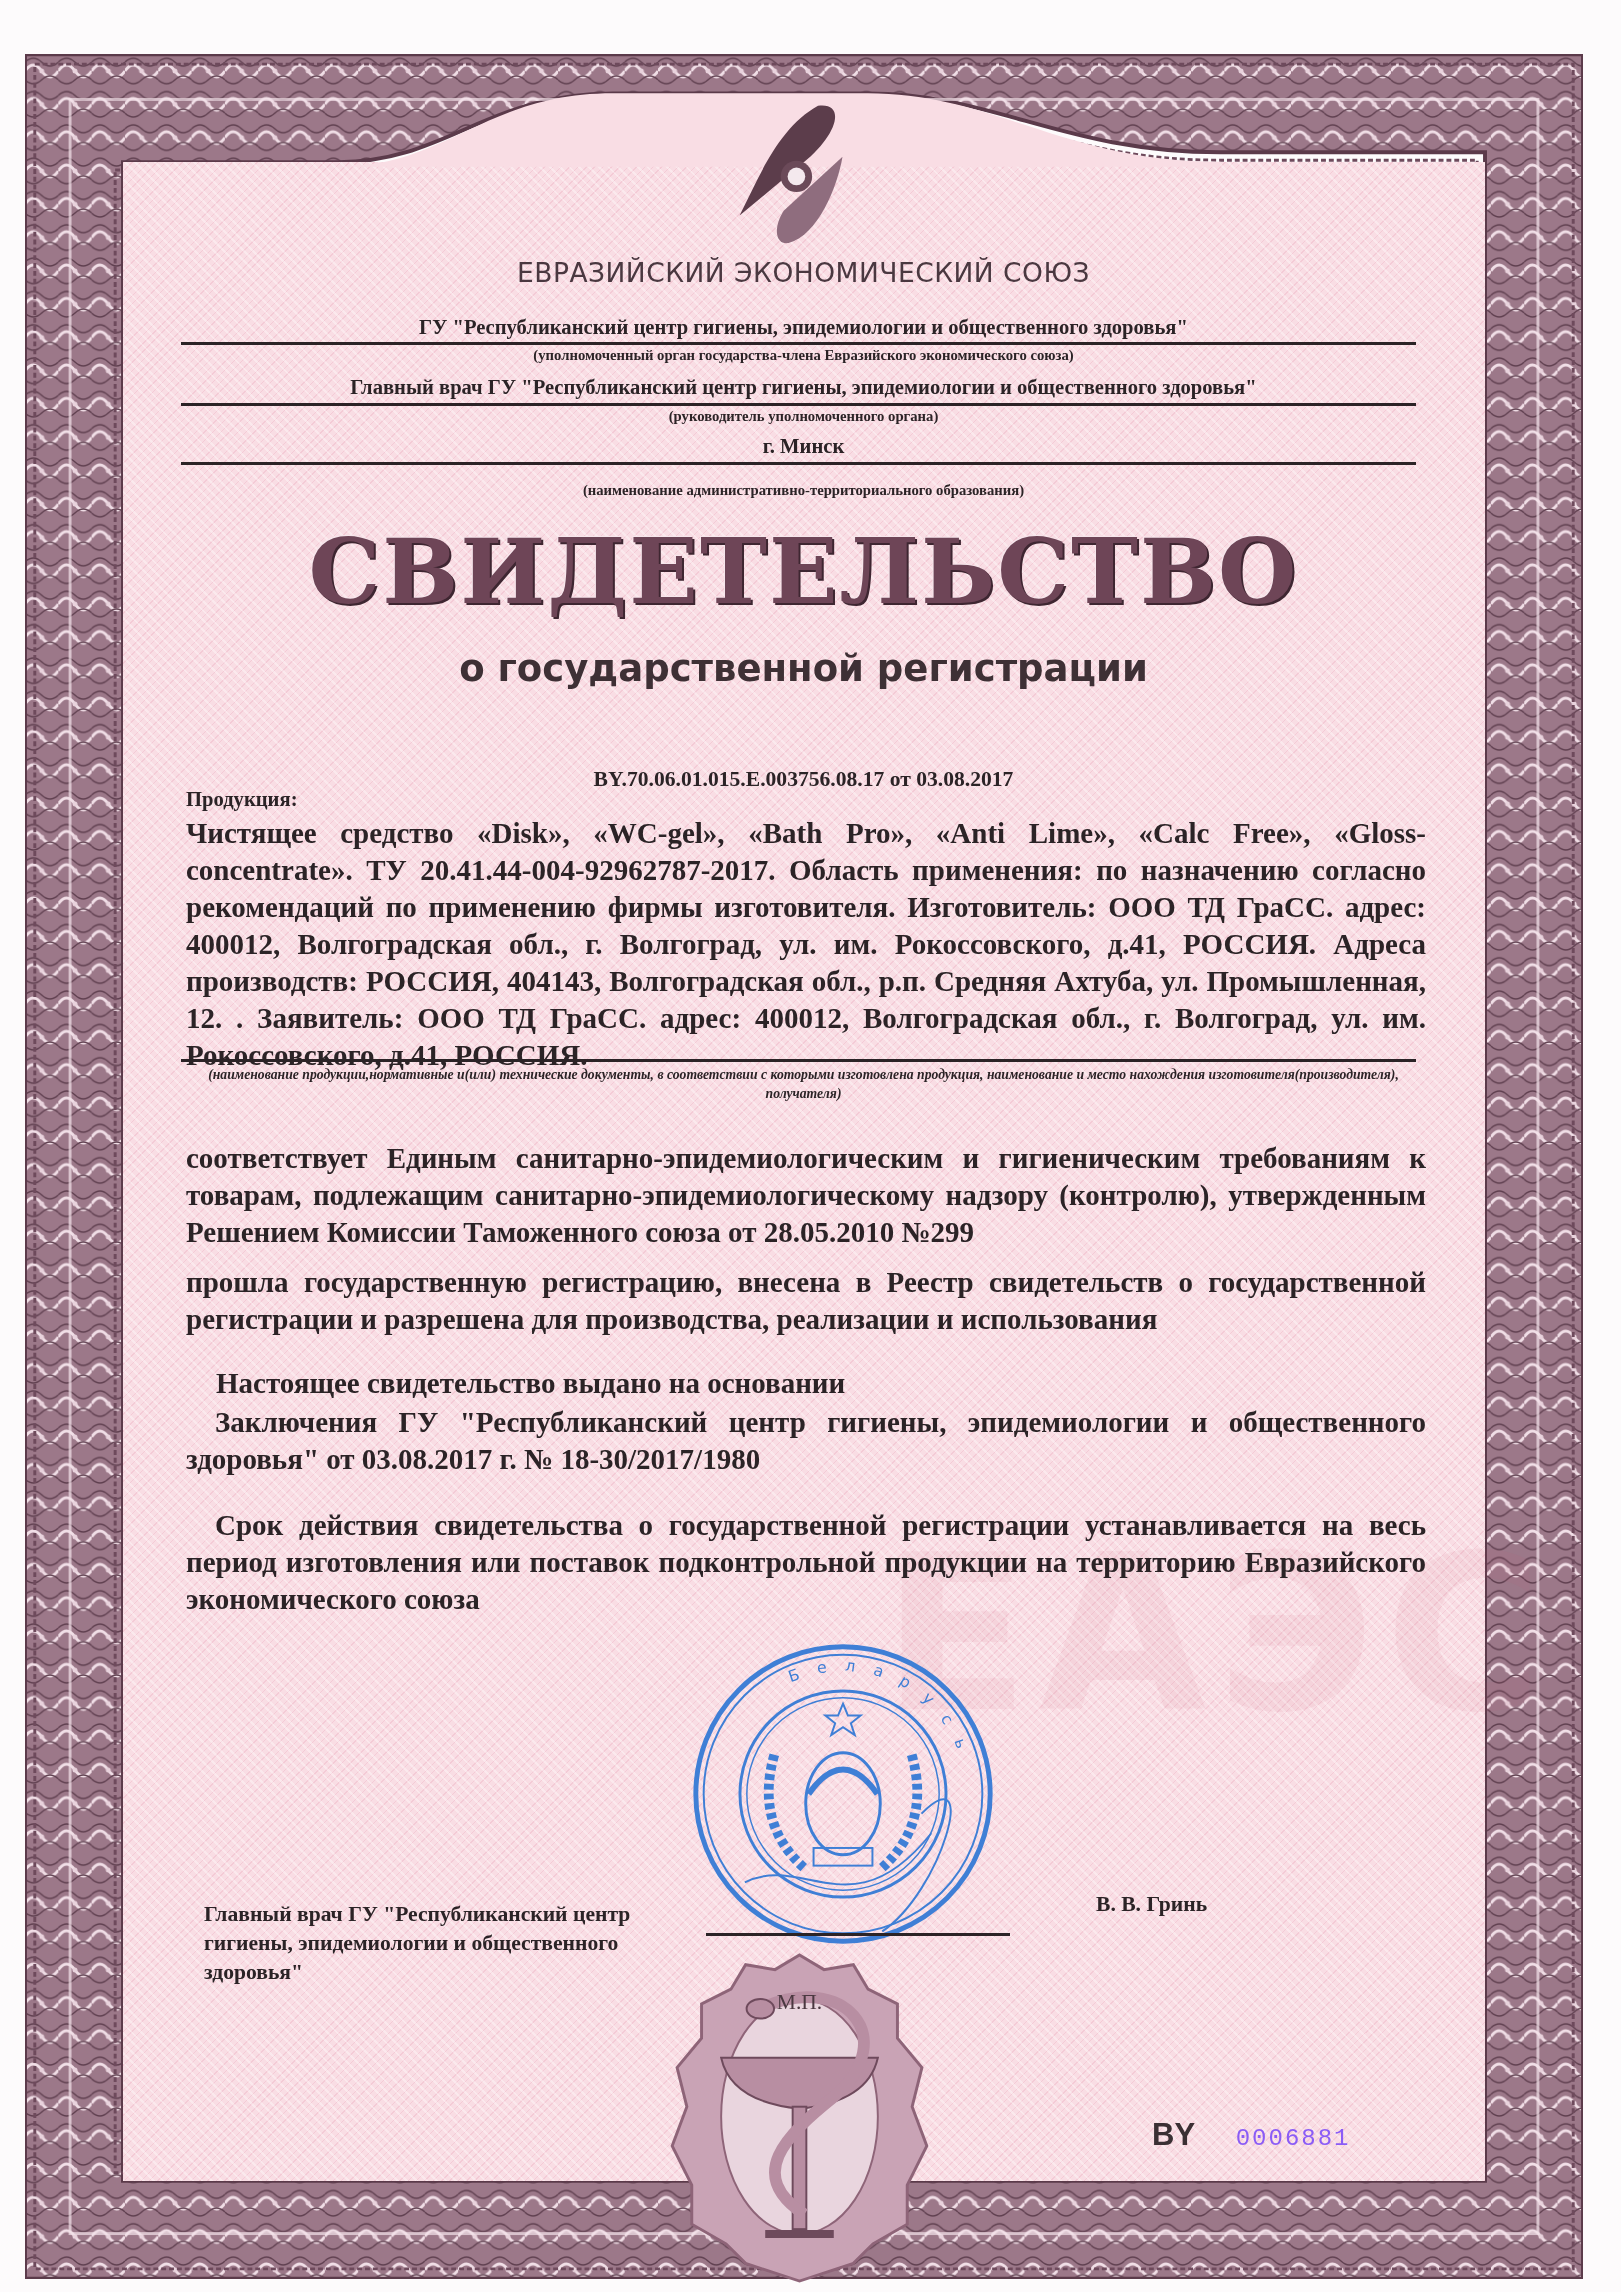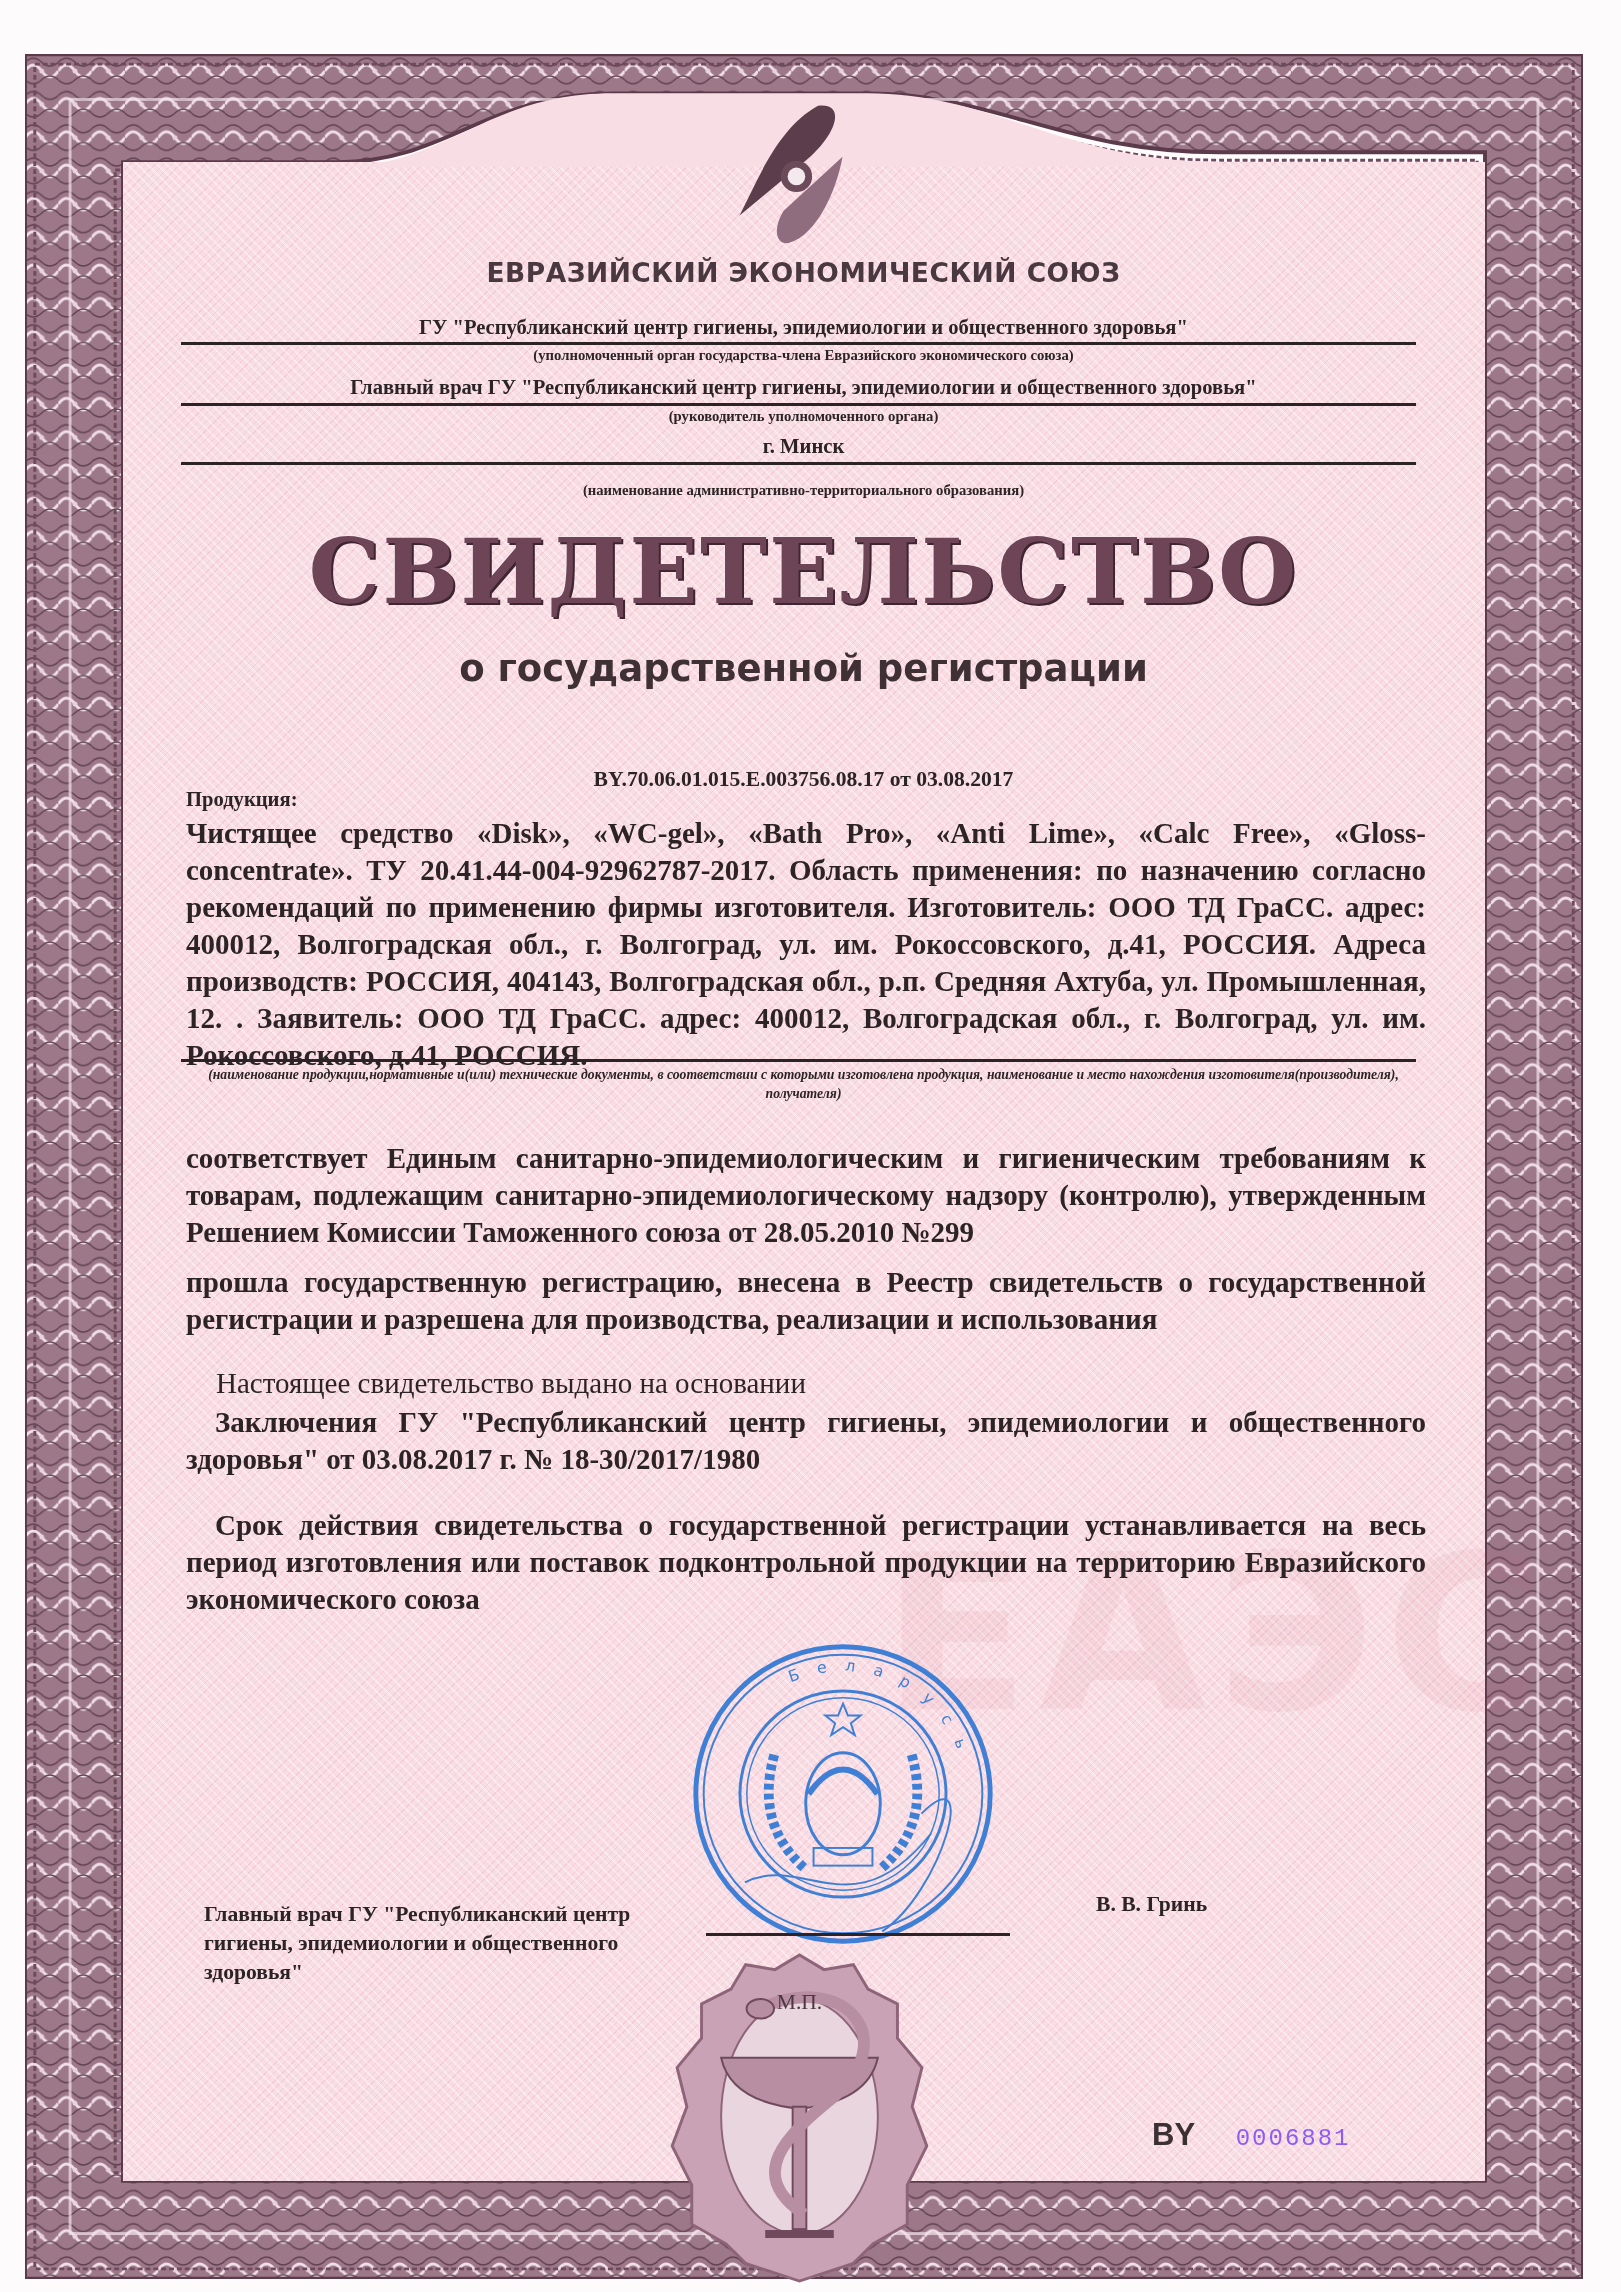--- a/index.html
+++ b/index.html
@@ -12,38 +12,38 @@
   #paper { left:123px; top:152px; width:1362px; height:2029px;
     background-color:#f9dde4;
     background-image:
       repeating-linear-gradient(45deg, rgba(255,255,255,0.35) 0 2px, transparent 2px 6.9px),
       repeating-linear-gradient(-45deg, rgba(220,120,150,0.18) 0 1px, transparent 1px 5.9px);
   }
 
   .center { text-align:center; left:181px; width:1245px;font-weight:bold; }
   .rule { left:181px; width:1235px; height:2.9px; background:#2b2326; }
 
-  #union-name { top:257px; font-family:"DejaVu Sans", sans-serif; font-weight:bold; font-size:26.5px; color:#4a3840; letter-spacing:0.5px; }
+  #union-name { top:257px; font-family:"DejaVu Sans", sans-serif; font-weight:normal; font-size:26.5px; color:#4a3840; letter-spacing:0.5px; }
   .hdr { font-weight:bold; font-size:20.6px; }
   .cap { font-size:14.7px; }
 
   #title { top:518px; font-family:"DejaVu Serif", serif; font-weight:bold; font-size:90px; color:#6e4557;
     letter-spacing:2px; text-shadow: 2px 2px 0 #3e2631, -1px -1px 0 #f7e6ec; }
   #subtitle { top:647px; font-family:"DejaVu Sans", sans-serif; font-weight:bold; font-size:37px; color:#3e3035; }
   #reg-number { top:733px; font-size:21.6px;margin-top:34px; }
 
   .body-text { left:186px; width:1240px; font-size:29px; line-height:37px; text-align:justify; }
   #product-label { top:788px; left:186px; font-size:20.6px; font-weight:bold; }
   #product-text { top:815px; font-weight:bold; }
   #product-rule { top:1059px; }
   #product-caption { top:1066px; font-size:13.7px; font-style:italic; line-height:18.6px; }
 
   #conform-text { top:1140px; font-weight:bold; }
   #registered-text { top:1264px; font-weight:bold; }
-  #basis-label { top:1367px; left:216px; font-size:29px; font-weight:normal; }
+  #basis-label { top:1367px; left:216px; font-size:29px; font-weight:bold; }
   #basis-text { top:1404px; font-weight:bold; text-indent:29px; }
   #validity-text { top:1507px; font-weight:bold; text-indent:29px; }
 
   #signer-title { left:204px; top:1900px; font-size:21.6px; font-weight:bold; line-height:29px; width:510px; }
   #sign-line { left:706px; top:1933px; width:304px; height:2.9px; background:#2b2326; }
   #signer-name { left:1096px; top:1892px; font-size:21.6px; font-weight:bold; }
 
   #serial { left:1152px; top:2117px; font-family:"Liberation Mono", monospace; }
   #serial-prefix { font-family:Liberation Sans, sans-serif; font-weight:bold; font-size:31px; color:#3b3034; margin-right:31px; }
   #serial-number { font-size:24px; color:#8b5cf6; letter-spacing:2px; }

